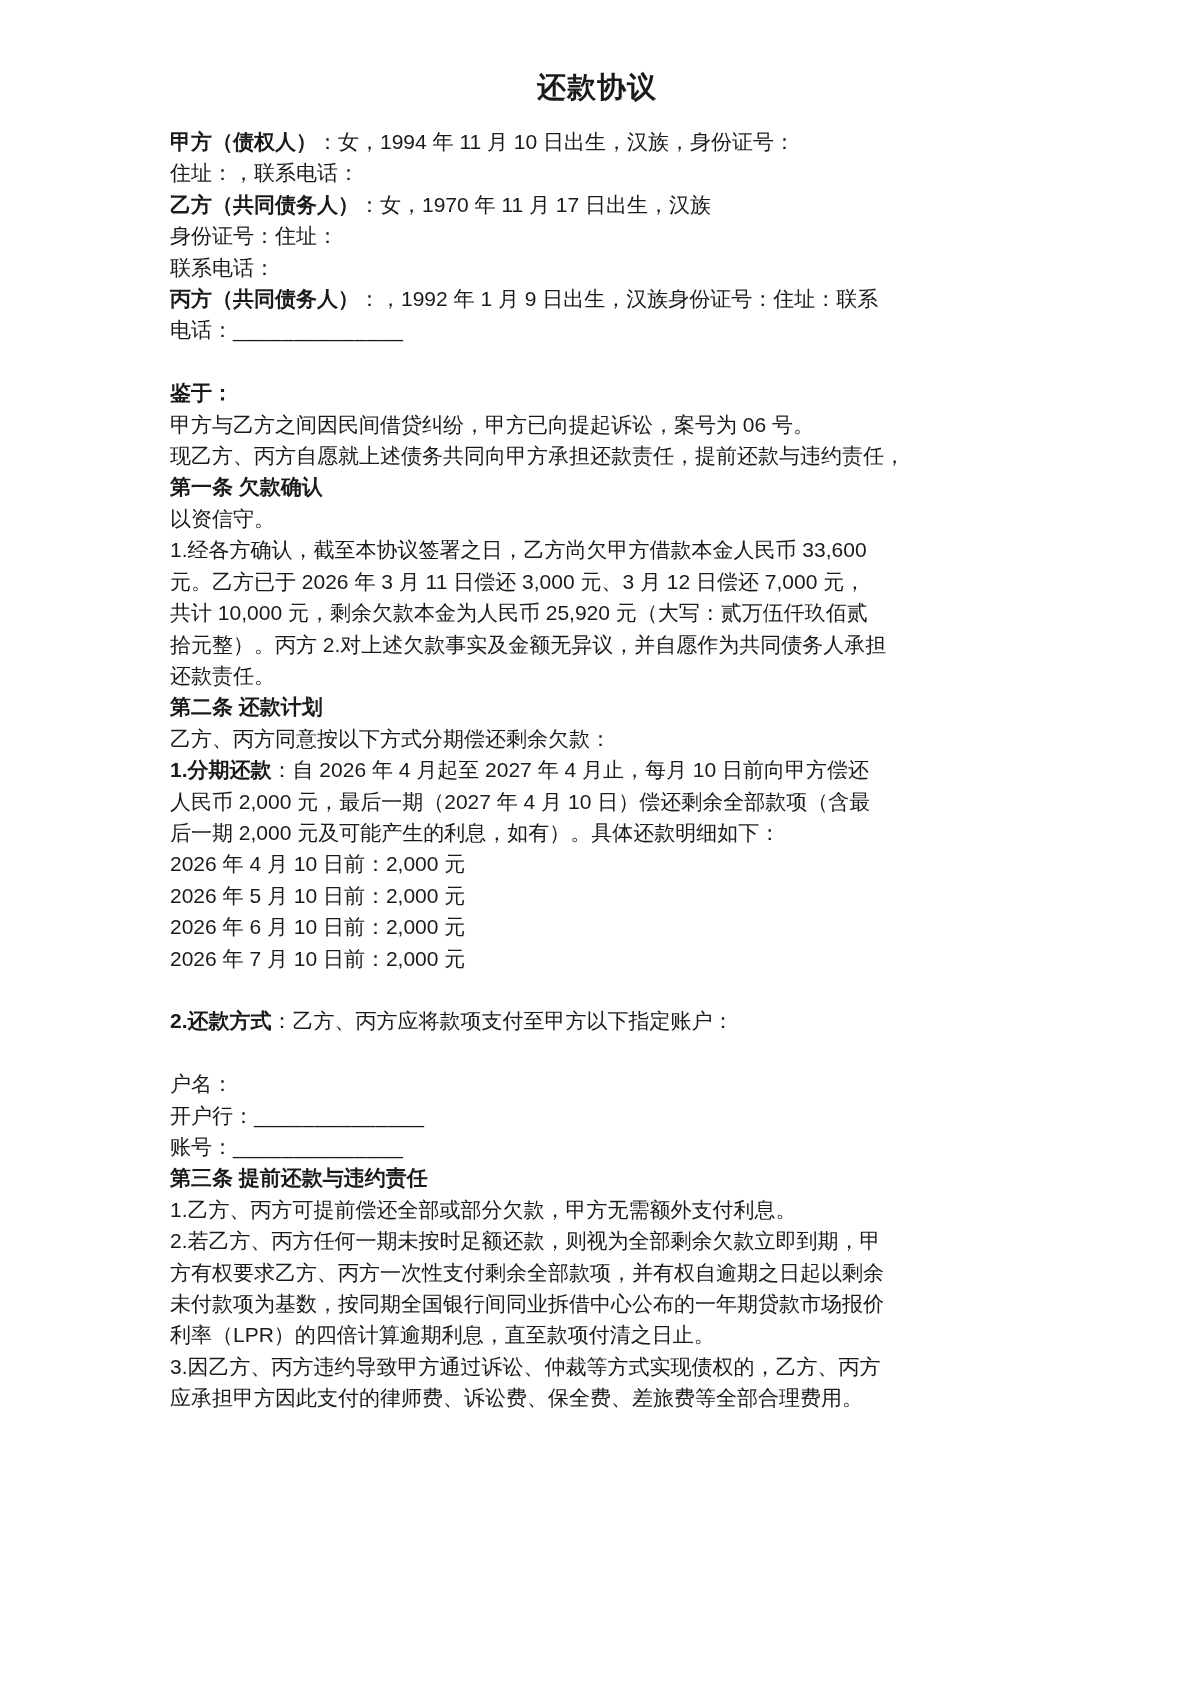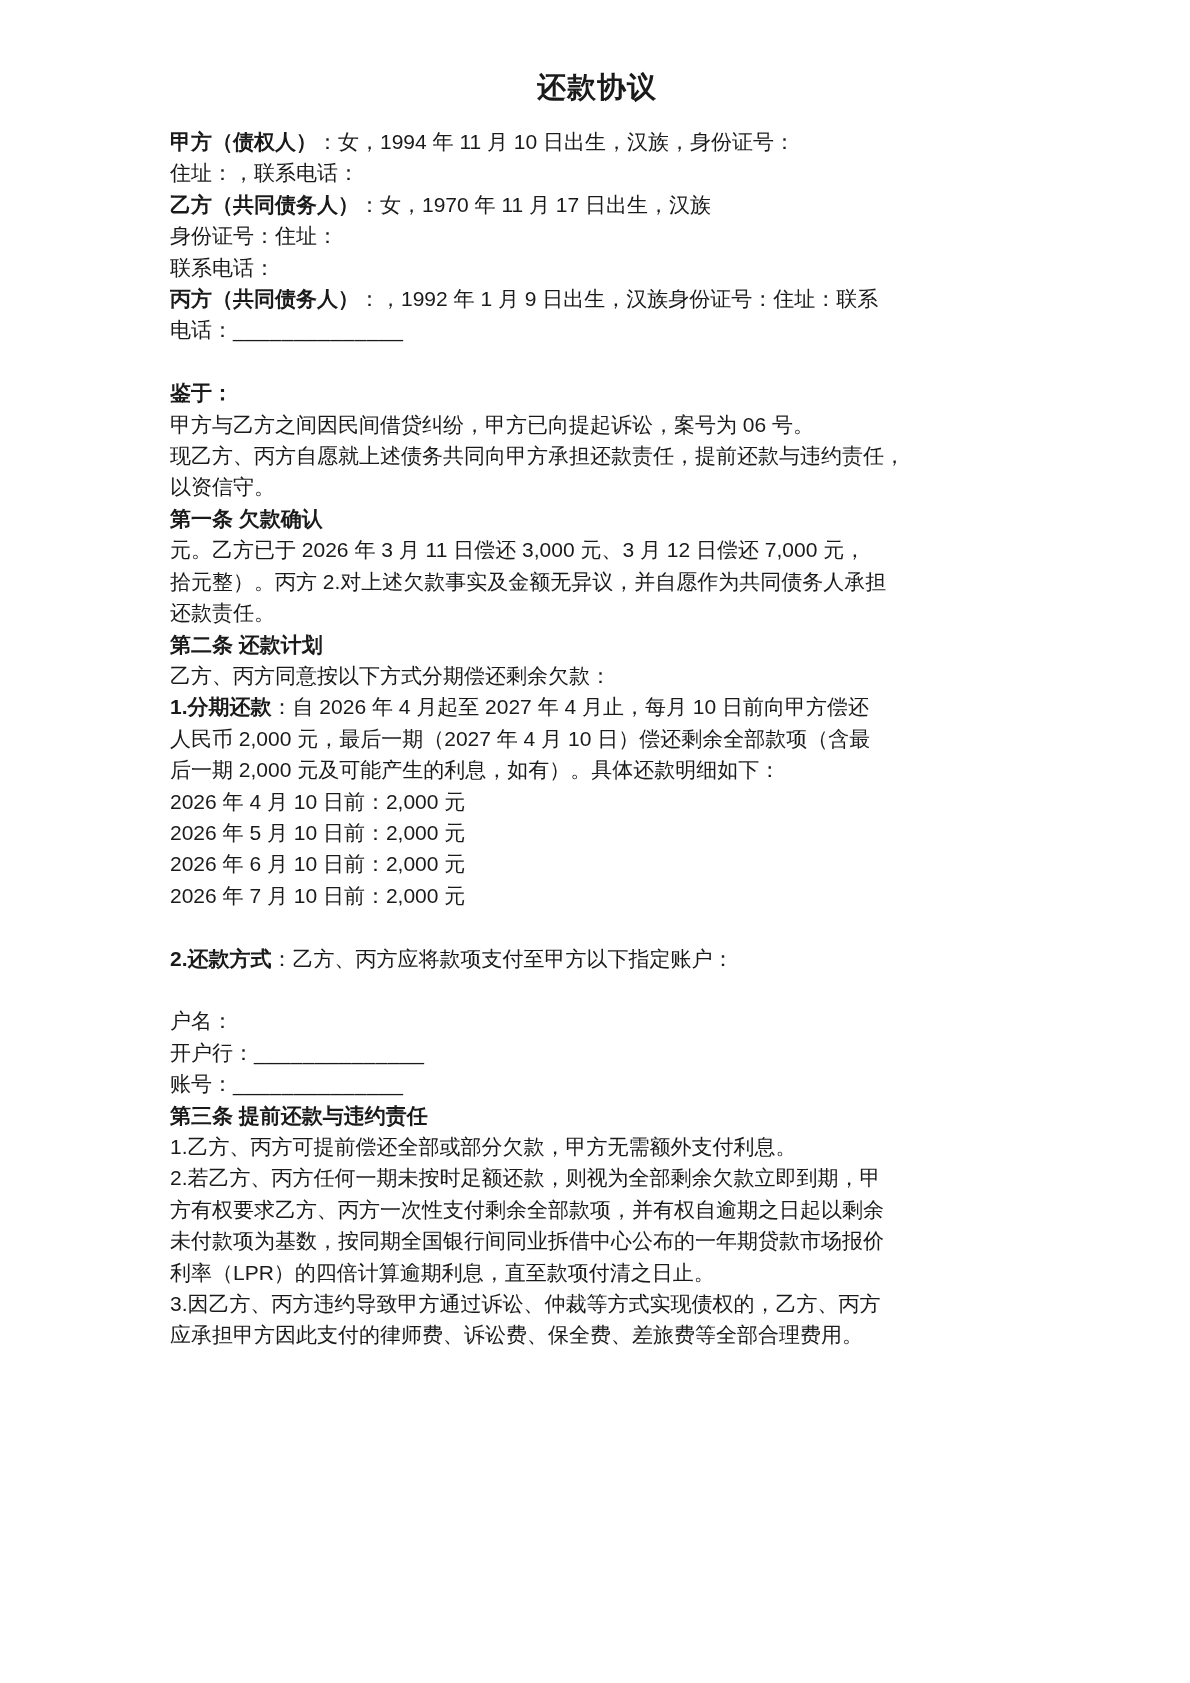--- a/index.html
+++ b/index.html
@@ -48,23 +48,25 @@
       <div class="line"><span class="">住址：，联系电话：</span></div>
       <div class="line"><span class="b ">乙方（共同债务人）</span><span class="">：女，1970 年 11 月 17 日出生，汉族</span></div>
       <div class="line"><span class="">身份证号：住址：</span></div>
       <div class="line"><span class="">联系电话：</span></div>
       <div class="line"><span class="b ">丙方（共同债务人）</span><span class="">：，1992 年 1 月 9 日出生，汉族身份证号：住址：联系</span></div>
       <div class="line"><span class="">电话：</span><span class="u">______________</span></div>
       <div class="line">&nbsp;</div>
       <div class="line"><span class="b ">鉴于：</span></div>
       <div class="line"><span class="">甲方与乙方之间因民间借贷纠纷，甲方已向提起诉讼，案号为 06 号。</span></div>
       <div class="line"><span class="">现乙方、丙方自愿就上述债务共同向甲方承担还款责任，提前还款与违约责任，</span></div>
+      <div class="line"><span class="b ">第一条 欠款确认</span></div>
       <div class="line"><span class="">以资信守。</span></div>
-      <div class="line"><span class="b ">第一条 欠款确认</span></div>
+      <div class="line"><span class="">1.经各方确认，截至本协议签署之日，乙方尚欠甲方借款本金人民币 33,600</span></div>
       <div class="line"><span class="">元。乙方已于 2026 年 3 月 11 日偿还 3,000 元、3 月 12 日偿还 7,000 元，</span></div>
+      <div class="line"><span class="">共计 10,000 元，剩余欠款本金为人民币 25,920 元（大写：贰万伍仟玖佰贰</span></div>
       <div class="line"><span class="">拾元整）。丙方 2.对上述欠款事实及金额无异议，并自愿作为共同债务人承担</span></div>
       <div class="line"><span class="">还款责任。</span></div>
       <div class="line"><span class="b ">第二条 还款计划</span></div>
       <div class="line"><span class="">乙方、丙方同意按以下方式分期偿还剩余欠款：</span></div>
       <div class="line"><span class="b ">1.分期还款</span><span class="">：自 2026 年 4 月起至 2027 年 4 月止，每月 10 日前向甲方偿还</span></div>
       <div class="line"><span class="">人民币 2,000 元，最后一期（2027 年 4 月 10 日）偿还剩余全部款项（含最</span></div>
       <div class="line"><span class="">后一期 2,000 元及可能产生的利息，如有）。具体还款明细如下：</span></div>
       <div class="line"><span class="">2026 年 4 月 10 日前：2,000 元</span></div>
       <div class="line"><span class="">2026 年 5 月 10 日前：2,000 元</span></div>
       <div class="line"><span class="">2026 年 6 月 10 日前：2,000 元</span></div>

